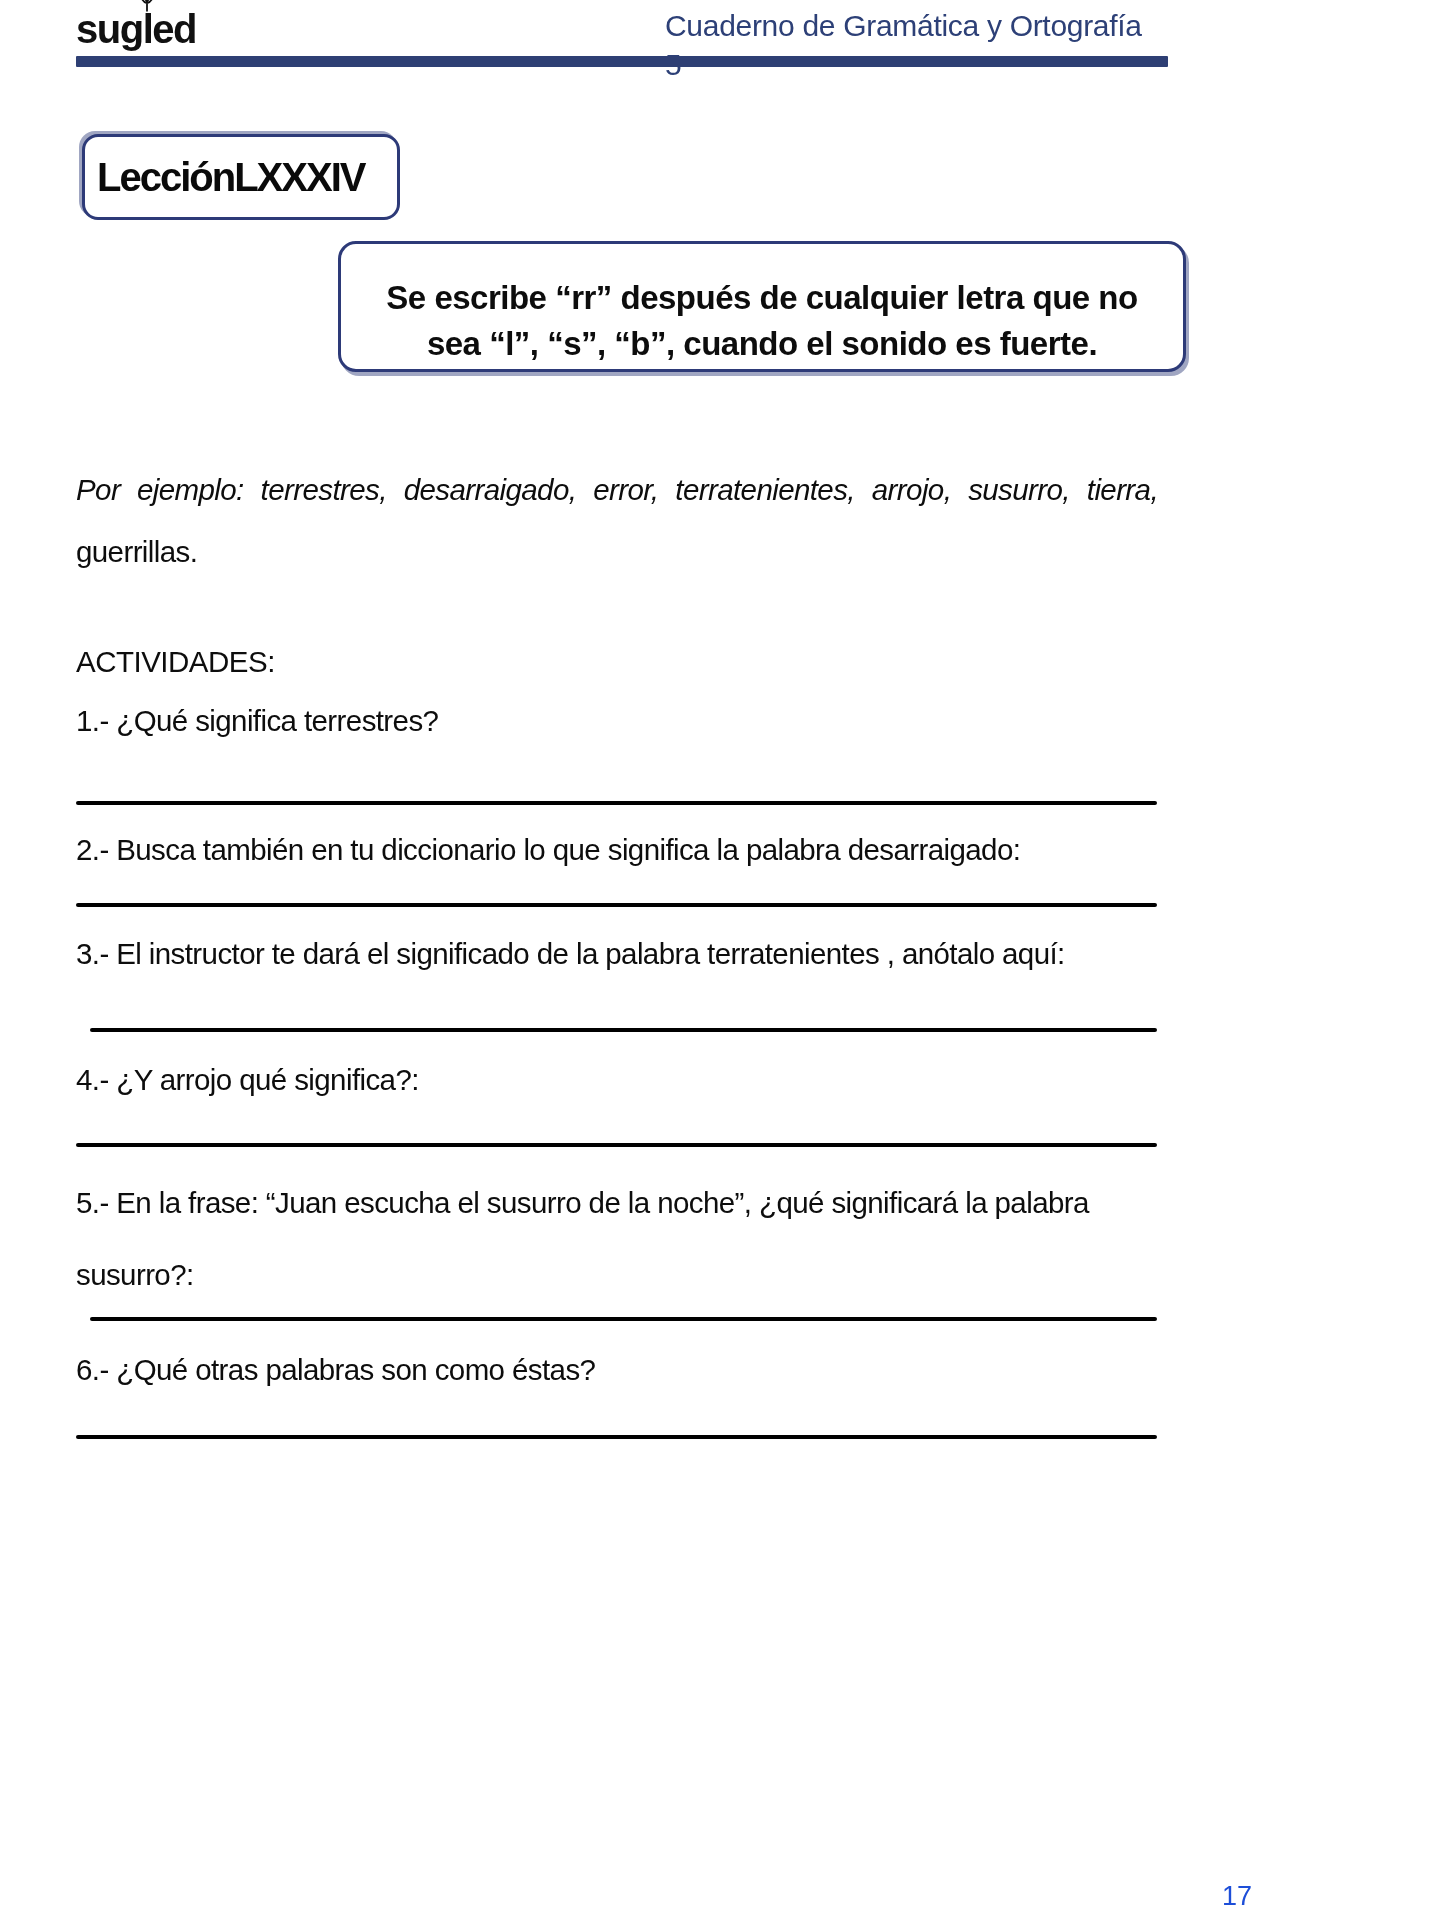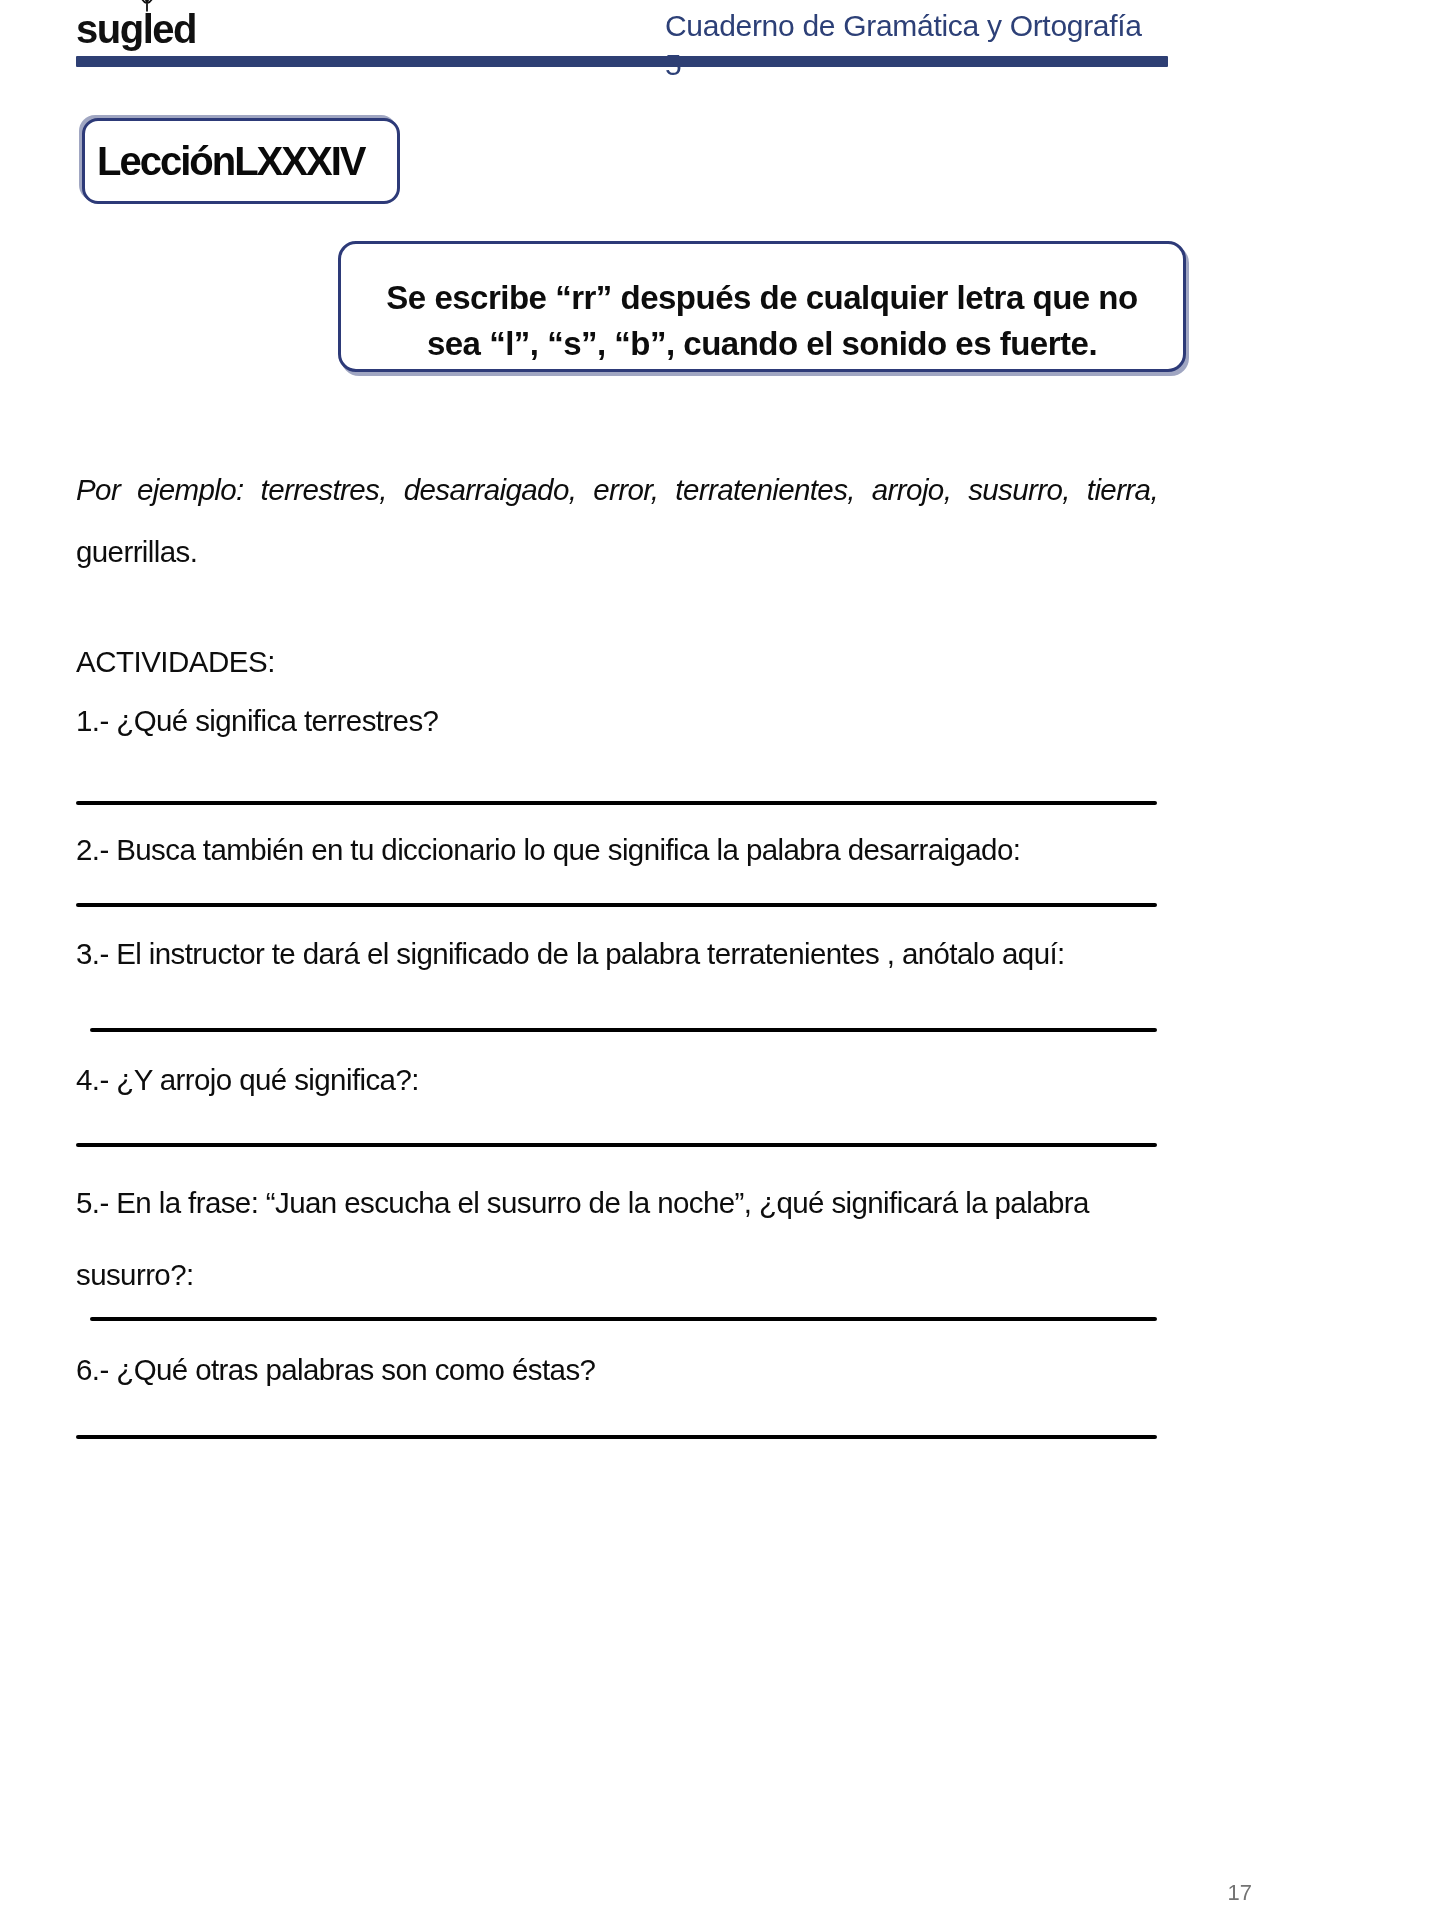--- a/index.html
+++ b/index.html
@@ -34,21 +34,21 @@
     font-size:30px;line-height:39px;letter-spacing:-0.3px;
     color:var(--navy-text);
   }
   .header-rule{
     position:absolute;left:76px;top:56px;width:1092px;height:11px;
     background:var(--navy);z-index:3;border-radius:1px;
   }
 
   
   .lesson-box{
-    position:absolute;left:82px;top:118px;width:318px;height:86px;
+    position:absolute;left:82px;top:134px;width:318px;height:86px;
     border:3px solid var(--border-navy);border-radius:16px;
     box-shadow:-3px -3px 0 rgba(45,58,120,.45);
     display:flex;align-items:center;box-sizing:border-box;
     padding-left:12px;background:#fff;
   }
   .lesson-title{
     font-size:40px;font-weight:700;letter-spacing:-2px;color:#0a0a0a;
     white-space:nowrap;
   }
 
@@ -87,22 +87,22 @@
     position:absolute;height:4px;background:#000;border-radius:2px;
   }
   .al1{left:76px;top:801px;width:1081px;}
   .al2{left:76px;top:903px;width:1081px;}
   .al3{left:90px;top:1028px;width:1067px;}
   .al4{left:76px;top:1143px;width:1081px;}
   .al5{left:90px;top:1317px;width:1067px;}
   .al6{left:76px;top:1435px;width:1081px;}
 
   .page-number{
-    position:absolute;right:14px;bottom:16px;
-    font-size:22px;color:#737373;
+    position:absolute;right:14px;bottom:10px;
+    font-size:27px;color:#1d4ed8;
   }
 </style>
 </head>
 <body>
 
 <div class="page">
 
   <div class="logo">
     <span>sug</span>
       <span class="l-wrap"><span>l</span><svg class="sprout" viewBox="0 0 24 24" aria-hidden="true">

